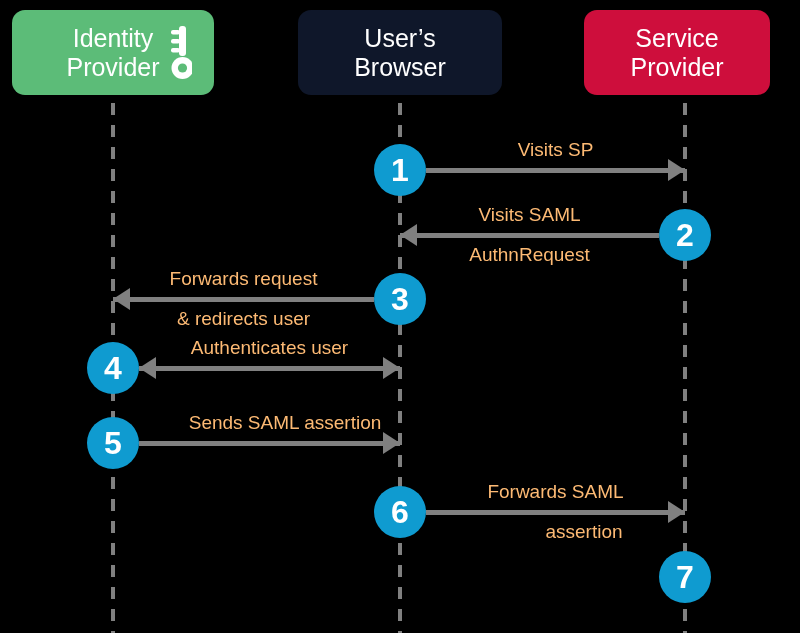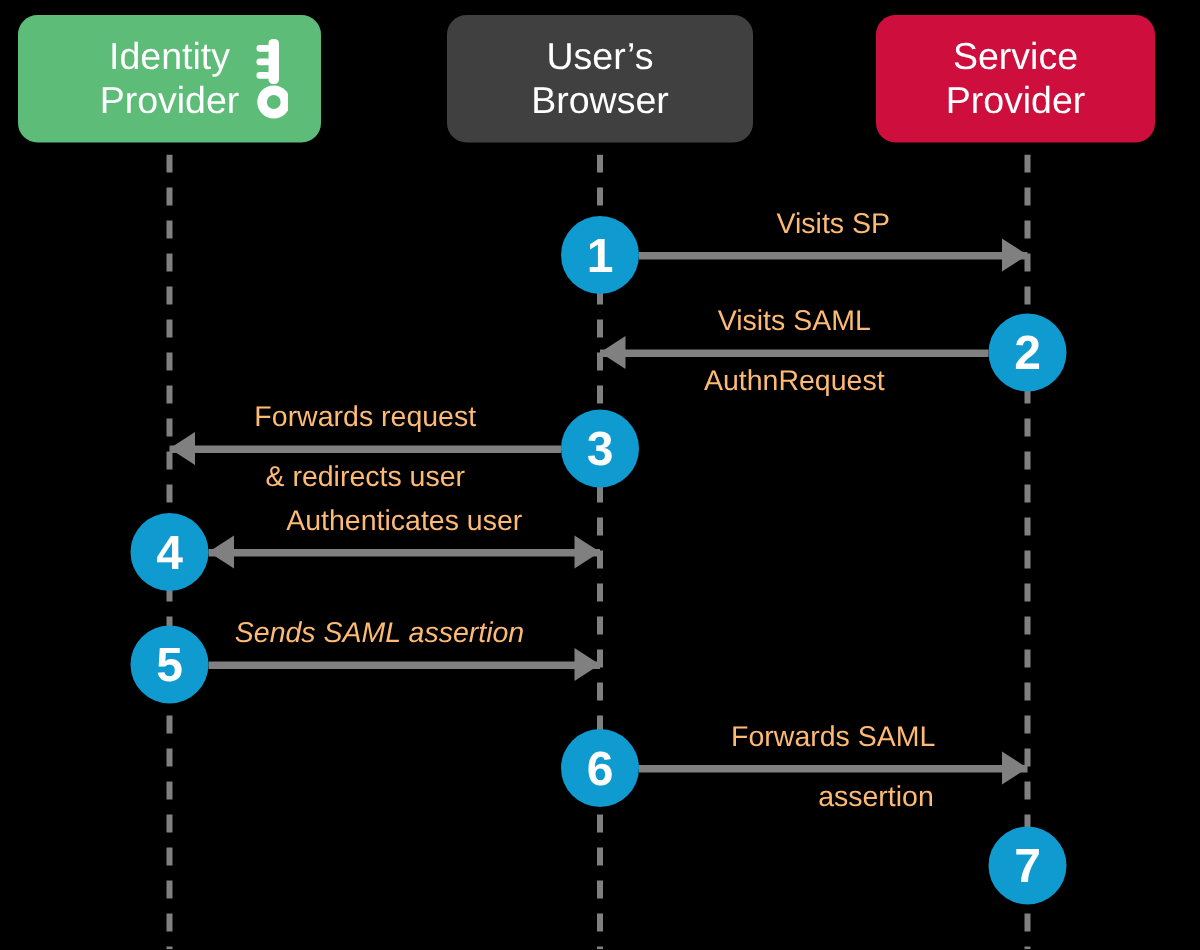--- a/index.html
+++ b/index.html
@@ -32,21 +32,21 @@
     color: #ffffff;
     font-size: 25px;
     line-height: 1.16;
     text-align: center;
     box-sizing: border-box;
     padding: 0 10px;
   }
   .lane-header .lane-line { display: block; white-space: nowrap; }
 
   #lane-header-idp { left: 12px;  width: 202px; background: #5cbc78; }
-  #lane-header-browser { left: 298px; width: 204px; background: #404040; text-align: right; }
+  #lane-header-browser { left: 298px; width: 204px; background: #0f172a; text-align: right; }
   #lane-header-sp { left: 584px; width: 186px; background: #ce0e3c; }
 
   
   .key-icon {
     position: absolute;
     right: 22px;
     top: 50%;
     transform: translateY(-50%);
     width: 26px;
     height: 58px;
@@ -163,21 +163,21 @@
       <div class="msg-label above" style="left: 243.5px; top: 291px;">Forwards request</div>
       <div class="msg-label below" style="left: 243.5px; top: 307px;">&amp; redirects user</div>
       <div class="step-circle" style="left: 400px; top: 299px;">3</div>
       <div class="msg-line" style="left: 139px; width: 261px; top: 365.5px;"></div>
       <div class="arrowhead right" style="top: 357px; left: 383px;"></div>
       <div class="arrowhead left" style="top: 357px; left: 139px;"></div>
       <div class="msg-label above" style="left: 269.5px; top: 360px;">Authenticates user</div>
       <div class="step-circle" style="left: 113px; top: 368px;">4</div>
       <div class="msg-line" style="left: 139px; width: 261px; top: 440.5px;"></div>
       <div class="arrowhead right" style="top: 432px; left: 383px;"></div>
-      <div class="msg-label above" style="left: 253px; top: 435px; font-style: italic;">Sends SAML assertion</div>
+      <div class="msg-label above" style="left: 285px; top: 435px;">Sends SAML assertion</div>
       <div class="step-circle" style="left: 113px; top: 443px;">5</div>
       <div class="msg-line" style="left: 426px; width: 259px; top: 509.5px;"></div>
       <div class="arrowhead right" style="top: 501px; left: 668px;"></div>
       <div class="msg-label above" style="left: 555.5px; top: 504px;">Forwards SAML</div>
       <div class="msg-label below" style="left: 572px; top: 520px; margin-left: 12px;">assertion</div>
       <div class="step-circle" style="left: 400px; top: 512px;">6</div>
       <div class="step-circle" style="left: 685px; top: 577px;">7</div>
     </div>
 
 </div>

